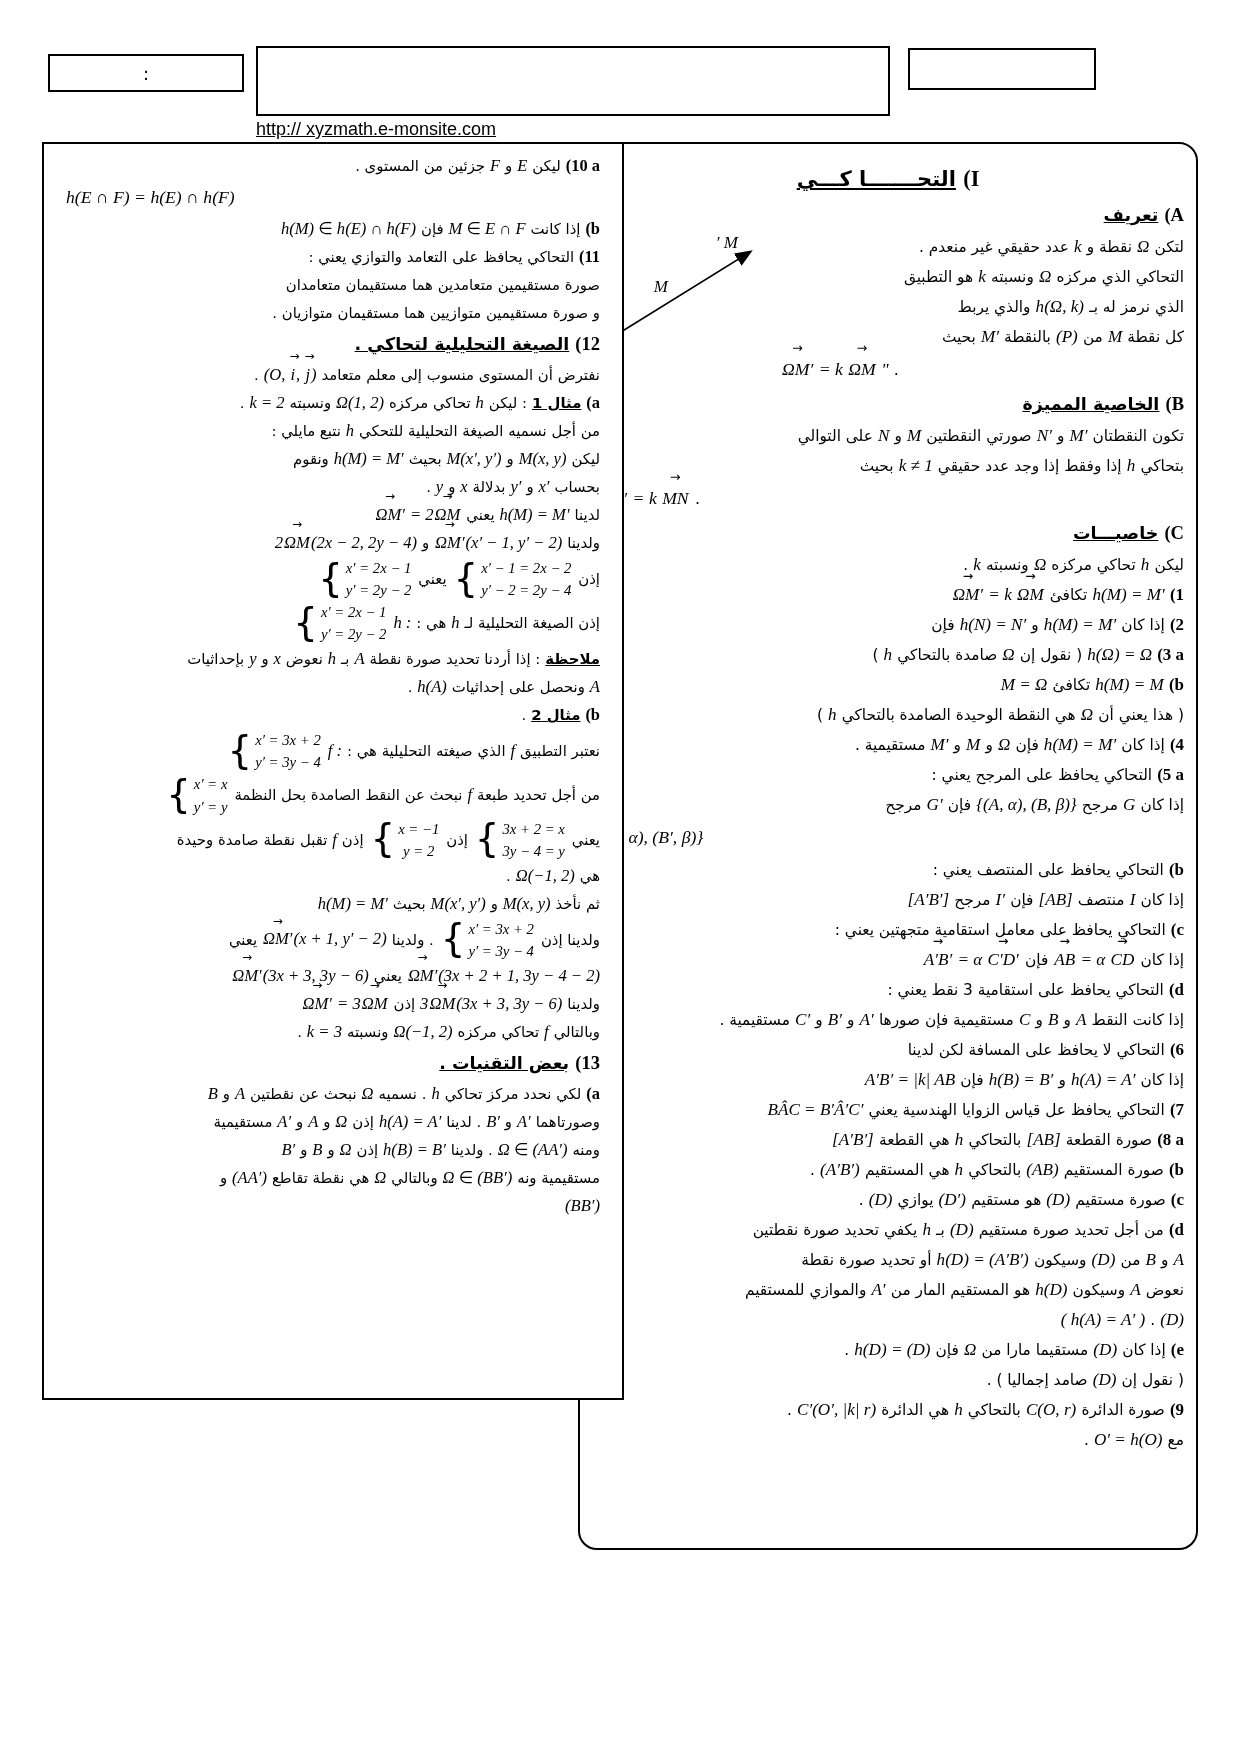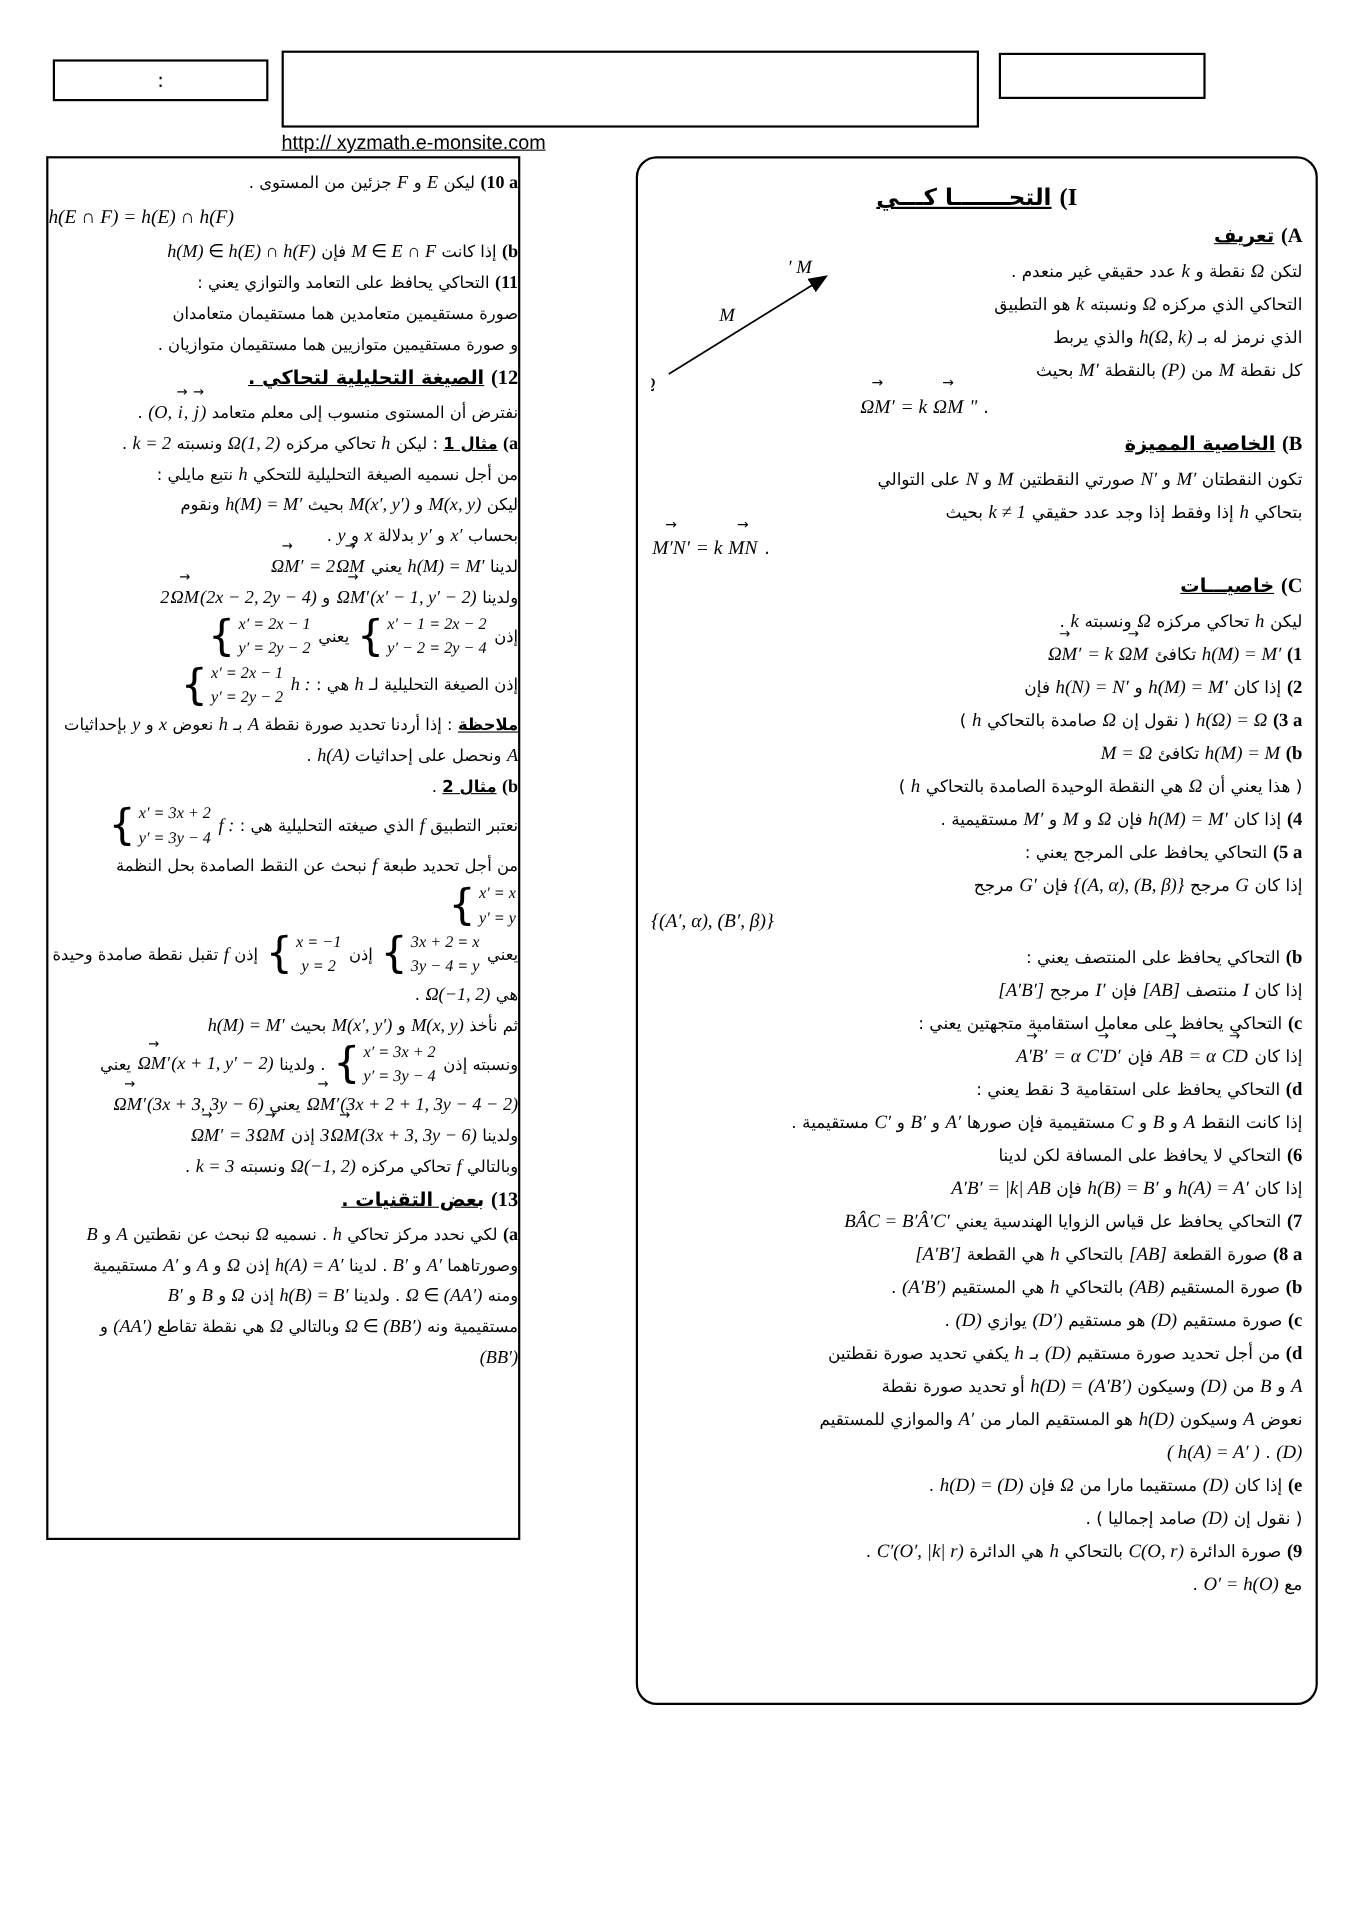--- a/index.html
+++ b/index.html
@@ -6,21 +6,21 @@
   .page{position:relative;width:1240px;height:1754px;margin:0 auto;background:#ffffff;
         color:#000;font-family:"DejaVu Sans","Liberation Sans",sans-serif;overflow:hidden;}
   .hbox{position:absolute;border:2px solid #000;background:#fff;box-sizing:border-box;}
   #box-left{left:48px;top:54px;width:196px;height:38px;display:flex;align-items:center;justify-content:center;font-size:18px;}
   #box-center{left:256px;top:46px;width:634px;height:70px;}
   #box-right{left:908px;top:48px;width:188px;height:42px;}
   .url{position:absolute;left:256px;top:119px;width:634px;text-align:left;font-size:18px;
        font-family:"Liberation Sans","DejaVu Sans",sans-serif;text-decoration:underline;}
   .col{position:absolute;border:2px solid #000;box-sizing:border-box;direction:rtl;overflow:hidden;background:#fff;}
   #col-right{left:578px;top:142px;width:620px;height:1408px;padding:16px 12px;border-radius:19px;}
-  #col-left{left:42px;top:142px;width:431px;height:1258px;padding:8px 0;}
+  #col-left{left:42px;top:142px;width:582px;height:1258px;padding:8px 22px;}
   .par{direction:rtl;text-align:right;font-size:16px;line-height:30px;}
   #col-left .par{line-height:28px;font-size:15.5px;}
   .aseg{font-family:"DejaVu Sans","Liberation Sans",sans-serif;font-size:0.96em;}
   .mseg{font-family:"Liberation Serif","DejaVu Sans",serif;font-style:italic;font-size:1.07em;}
   .marker{font-weight:bold;font-family:"Liberation Serif","DejaVu Sans",serif;font-size:1.06em;}
   .u{font-weight:bold;text-decoration:underline;}
   .title{text-align:center;font-size:21px;font-weight:bold;line-height:38px;}
   .title .u{letter-spacing:1px;}
   .heading{font-size:17.5px;font-weight:bold;line-height:33px;}
   .heading .hu{text-decoration:underline;}
@@ -164,21 +164,21 @@
             </span>
           </span> <span class="aseg">إذن</span> <span class="sys" dir="ltr">
             <span class="brace">{</span>
             <span class="rows">
               <span>x = −1</span>
               <span>y = 2</span>
             </span>
           </span> <span class="aseg">إذن</span> <span class="mseg" dir="ltr">f</span> <span class="aseg">تقبل نقطة صامدة وحيدة</span></div>
         <div class="par"><span class="aseg">هي</span> <span class="mseg" dir="ltr">Ω(−1, 2)</span> <span class="aseg">.</span></div>
         <div class="par"><span class="aseg">ثم نأخذ</span> <span class="mseg" dir="ltr">M(x, y)</span> <span class="aseg">و</span> <span class="mseg" dir="ltr">M(x′, y′)</span> <span class="aseg">بحيث</span> <span class="mseg" dir="ltr">h(M) = M′</span></div>
-        <div class="par"><span class="aseg">ونسبته إذن</span> <span class="sys" dir="ltr">
+        <div class="par"><span class="aseg">ولدينا إذن</span> <span class="sys" dir="ltr">
             <span class="brace">{</span>
             <span class="rows">
               <span>x′ = 3x + 2</span>
               <span>y′ = 3y − 4</span>
             </span>
           </span> <span class="aseg">. ولدينا</span> <span class="mseg" dir="ltr"><span class="vec">ΩM′</span>(x + 1, y′ − 2)</span> <span class="aseg">يعني</span></div>
         <div class="par"><span class="mseg" dir="ltr"><span class="vec">ΩM′</span>(3x + 2 + 1, 3y − 4 − 2)</span> <span class="aseg">يعني</span> <span class="mseg" dir="ltr"><span class="vec">ΩM′</span>(3x + 3, 3y − 6)</span></div>
         <div class="par"><span class="aseg">ولدينا</span> <span class="mseg" dir="ltr">3<span class="vec">ΩM</span>(3x + 3, 3y − 6)</span> <span class="aseg">إذن</span> <span class="mseg" dir="ltr"><span class="vec">ΩM′</span> = 3<span class="vec">ΩM</span></span></div>
         <div class="par"><span class="aseg">وبالتالي</span> <span class="mseg" dir="ltr">f</span> <span class="aseg">تحاكي مركزه</span> <span class="mseg" dir="ltr">Ω(−1, 2)</span> <span class="aseg">ونسبته</span> <span class="mseg" dir="ltr">k = 3</span> <span class="aseg">.</span></div>
         <div class="heading"><span class="marker" dir="ltr">(13</span> <span class="hu">بعض التقنيات .</span></div>

